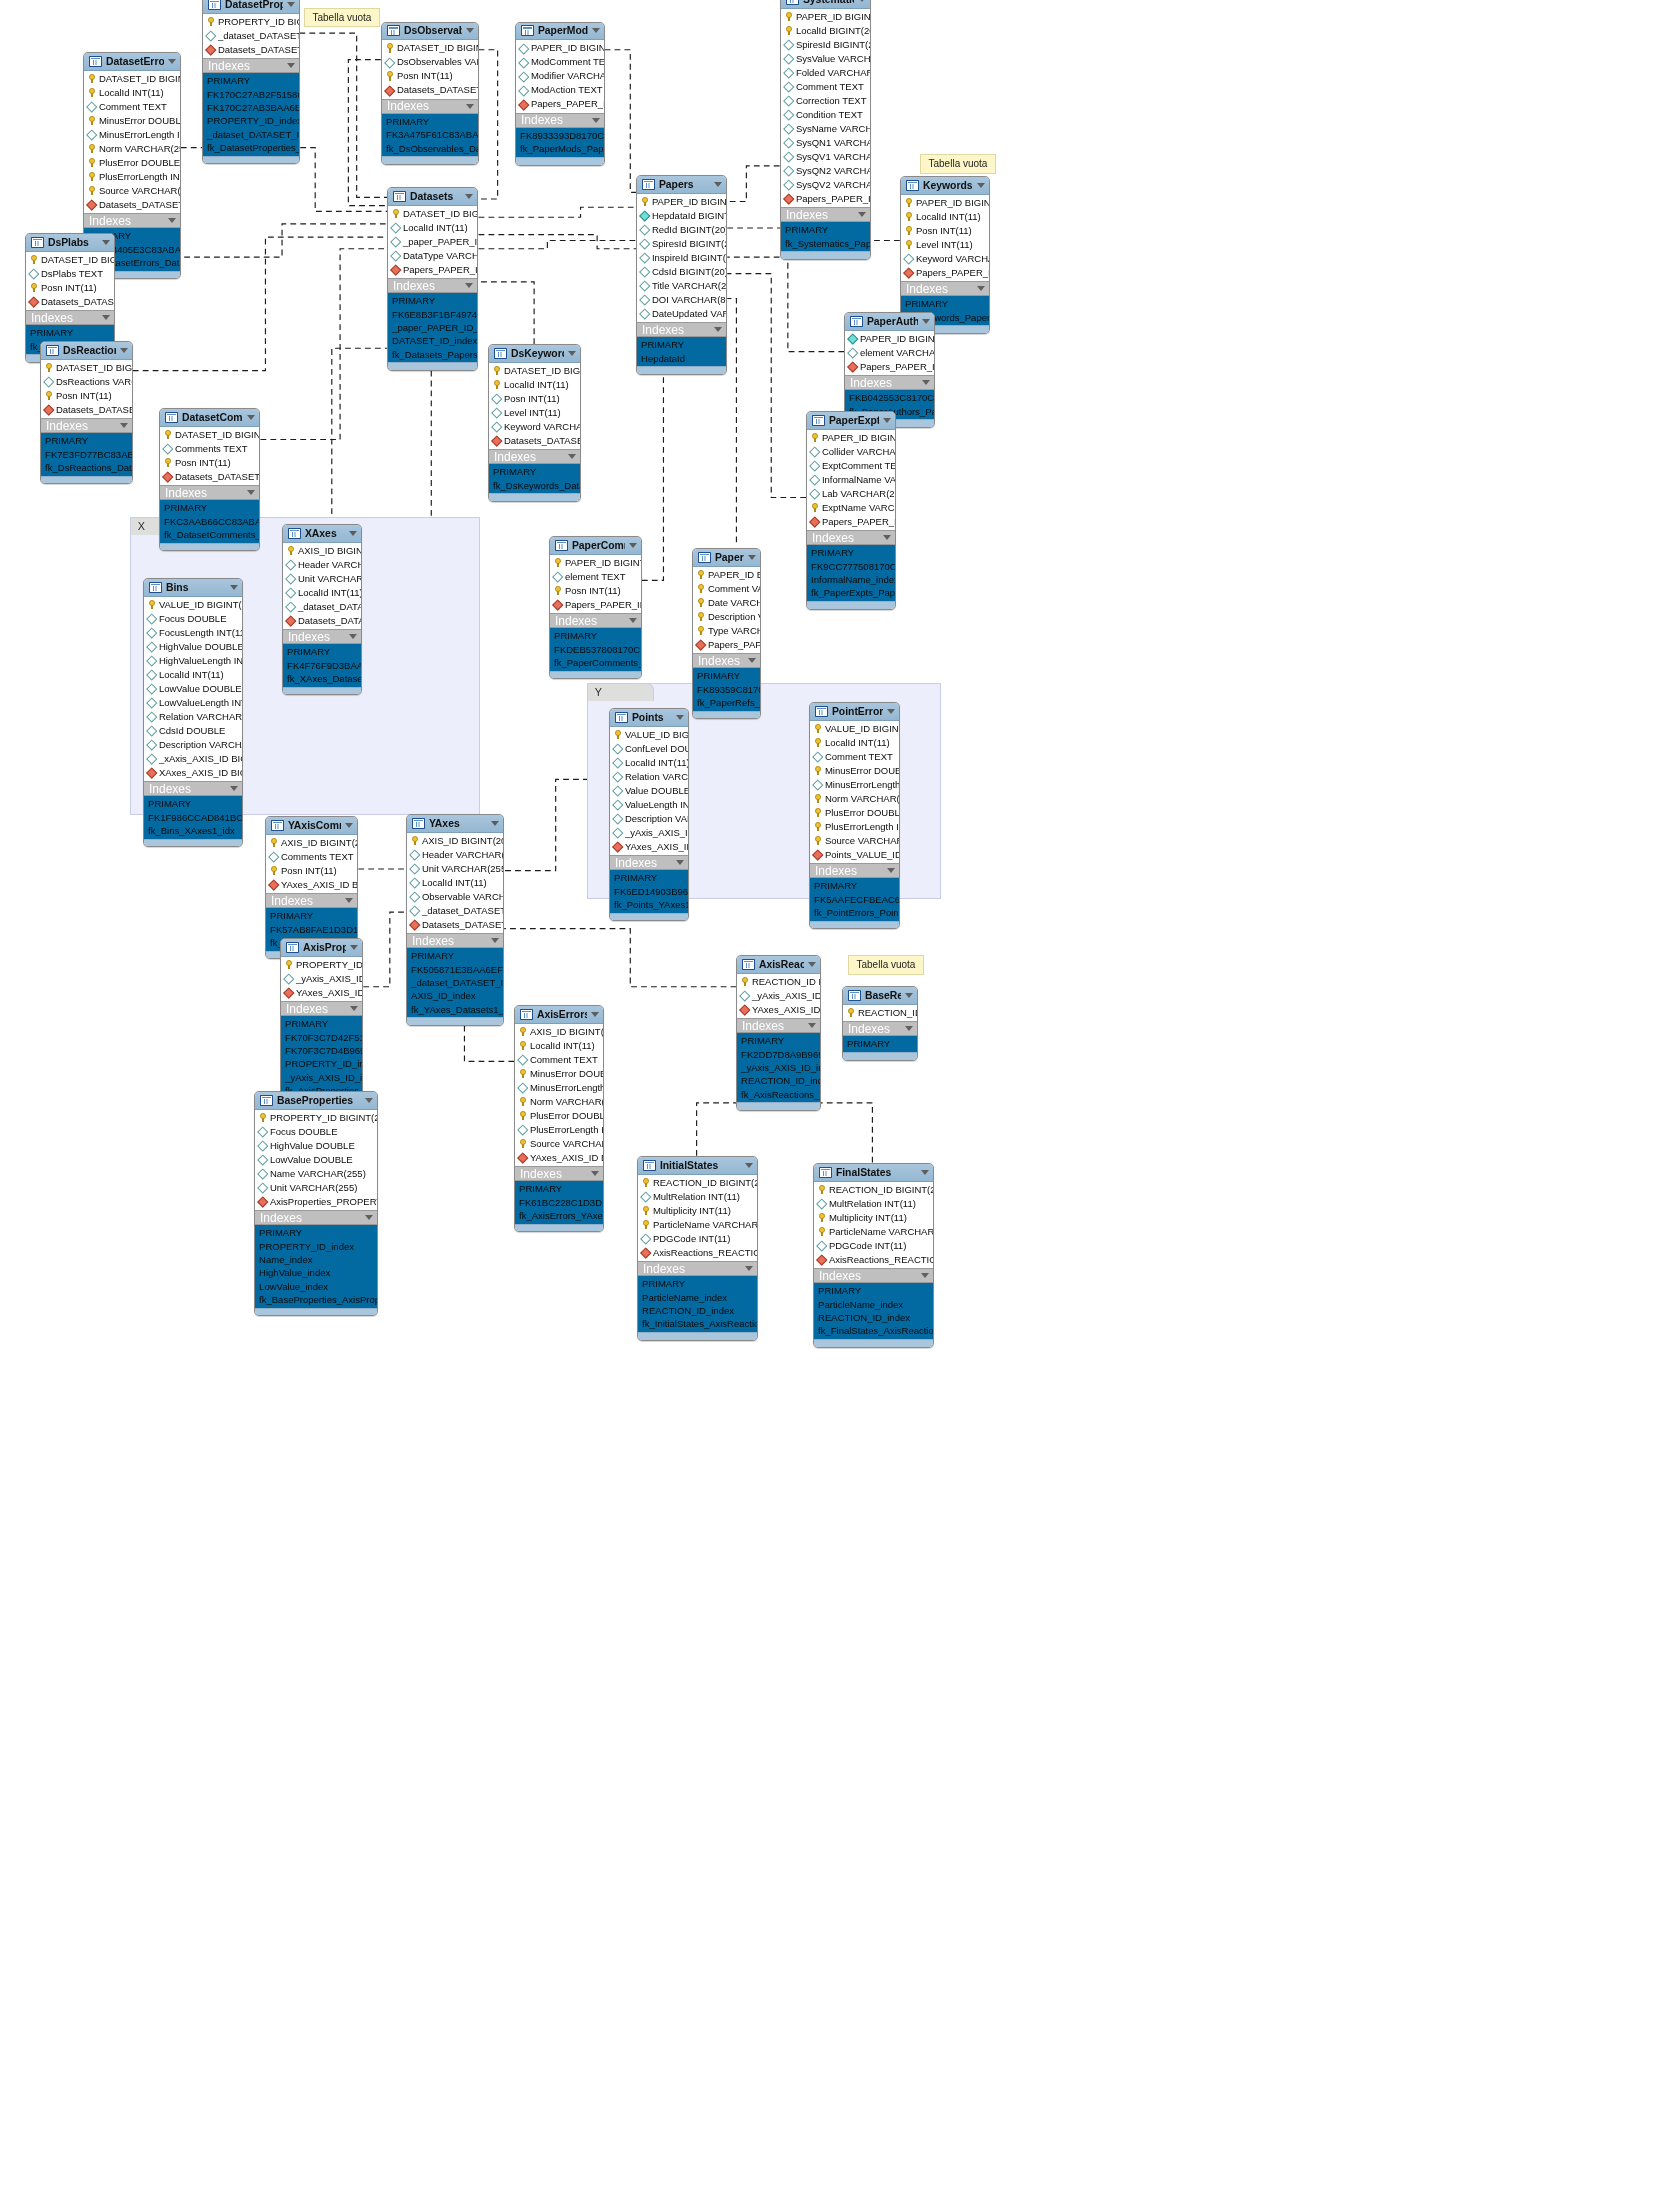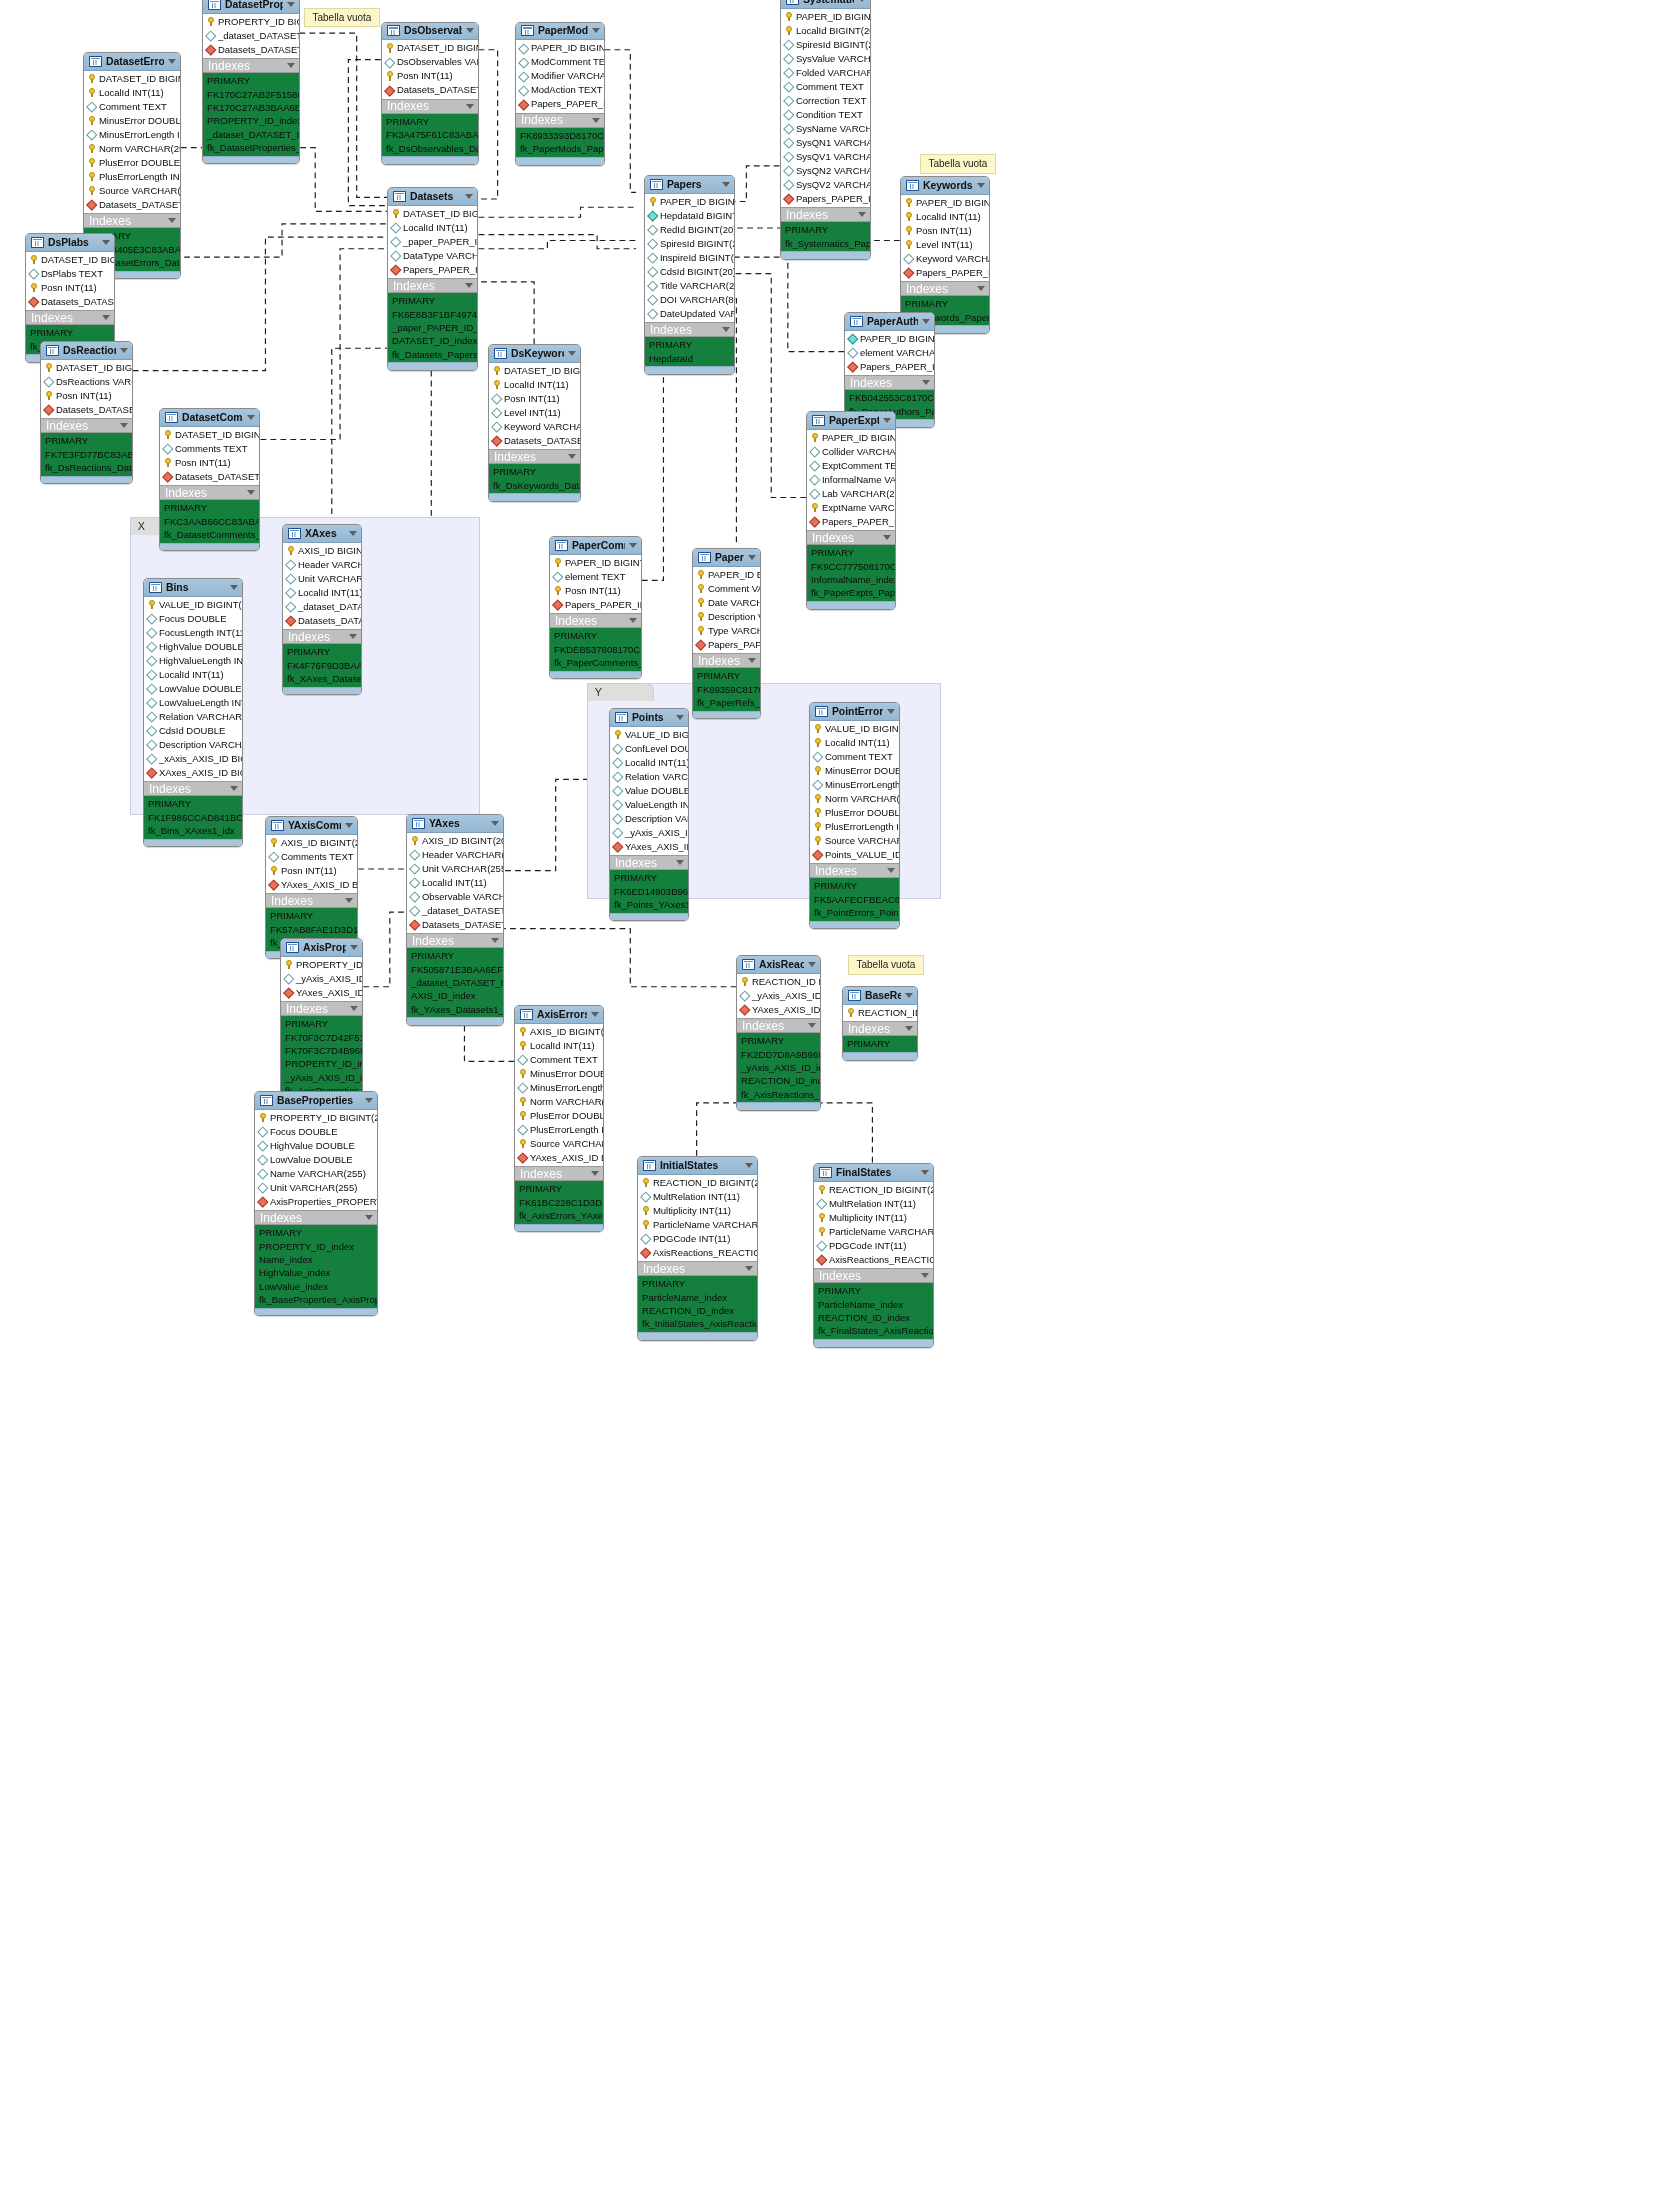--- a/index.html
+++ b/index.html
@@ -49,21 +49,21 @@
       border-left:0.8px solid #b28b12;border-right:0.8px solid #b28b12;box-sizing:border-box;}
   .ic.dia{width:7.5px;height:7.5px;transform:rotate(45deg);margin:0.8px 0 0 0;
       border:0.8px solid #5f9ea0;background:#ffffff;box-sizing:border-box;}
   .ic.dia.filled{background:#6fe0d8;border-color:#2f8a86;}
   .ic.dia.red{background:#e8705a;border-color:#a33b28;}
 
   .sec{height:13.3px;background:#bfbfbf;border-top:0.8px solid #9a9a9a;border-bottom:0.8px solid #9a9a9a;
        display:flex;align-items:center;padding:0 4.1px 0 5px;font-size:12px;color:#ffffff;}
   .sec .stxt{flex:1 1 auto;}
   .sec .caret{border-top-color:#606060;}
-  .idx{padding:0.8px 0 1.7px 0;background:#15803d;}
+  .idx{padding:0.8px 0 1.7px 0;background:#0369a1;}
   .idx .irow{height:13.3px;display:flex;align-items:center;padding:0 4.1px;
              font-size:9.5px;color:#0b0b0b;white-space:nowrap;}
   .foot{height:6.6px;background:#a9c6dd;border-top:0.8px solid #8fb0cb;}
 
   svg#links{position:absolute;left:0;top:0;width:1676px;height:2194px;pointer-events:none;}
   svg#links path,svg#links line{stroke:#1c1c1c;stroke-width:1.4;fill:none;stroke-dasharray:7 5;}
 </style>
 </head>
 <body>
 
@@ -411,21 +411,21 @@
       <div class="sec">
         <span class="stxt">Indexes</span>
         <span class="caret"></span>
       </div>
       <div class="idx">
         <div class="irow">PRIMARY</div>
         <div class="irow">fk_Keywords_Papers1_idx</div>
       </div>
       <div class="foot"></div>
     </div>
-    <div class="tbl" style="left: 636px; top: 175px; width: 91px; margin-left: 8px;">
+    <div class="tbl" style="left: 636px; top: 175px; width: 91px;">
       <div class="hdr">
         <span class="tico"></span>
         <span class="tname">Papers</span>
         <span class="caret"></span>
       </div>
       <div class="cols">
         <div class="col">
           <span class="ic key"></span>
           <span>PAPER_ID BIGINT(20)</span>
         </div>

